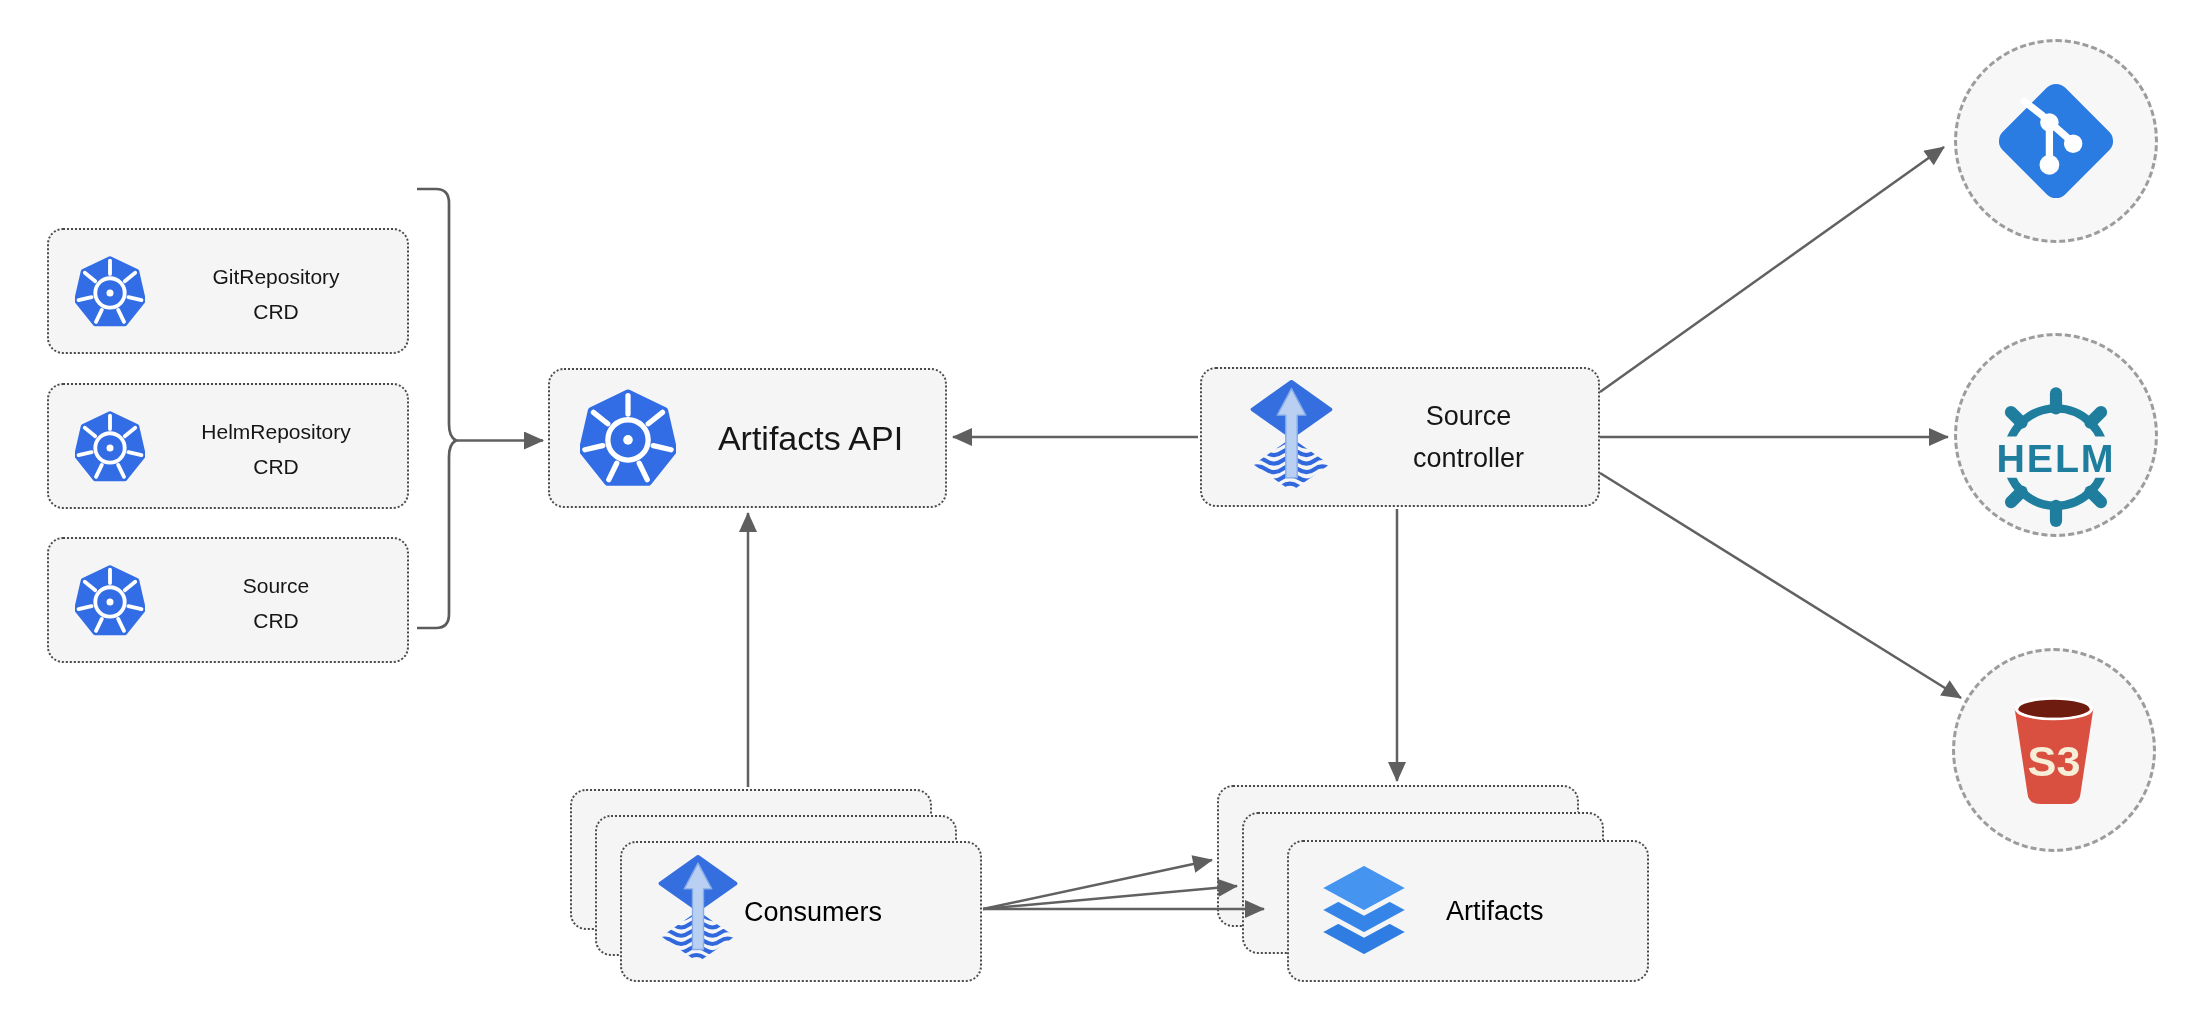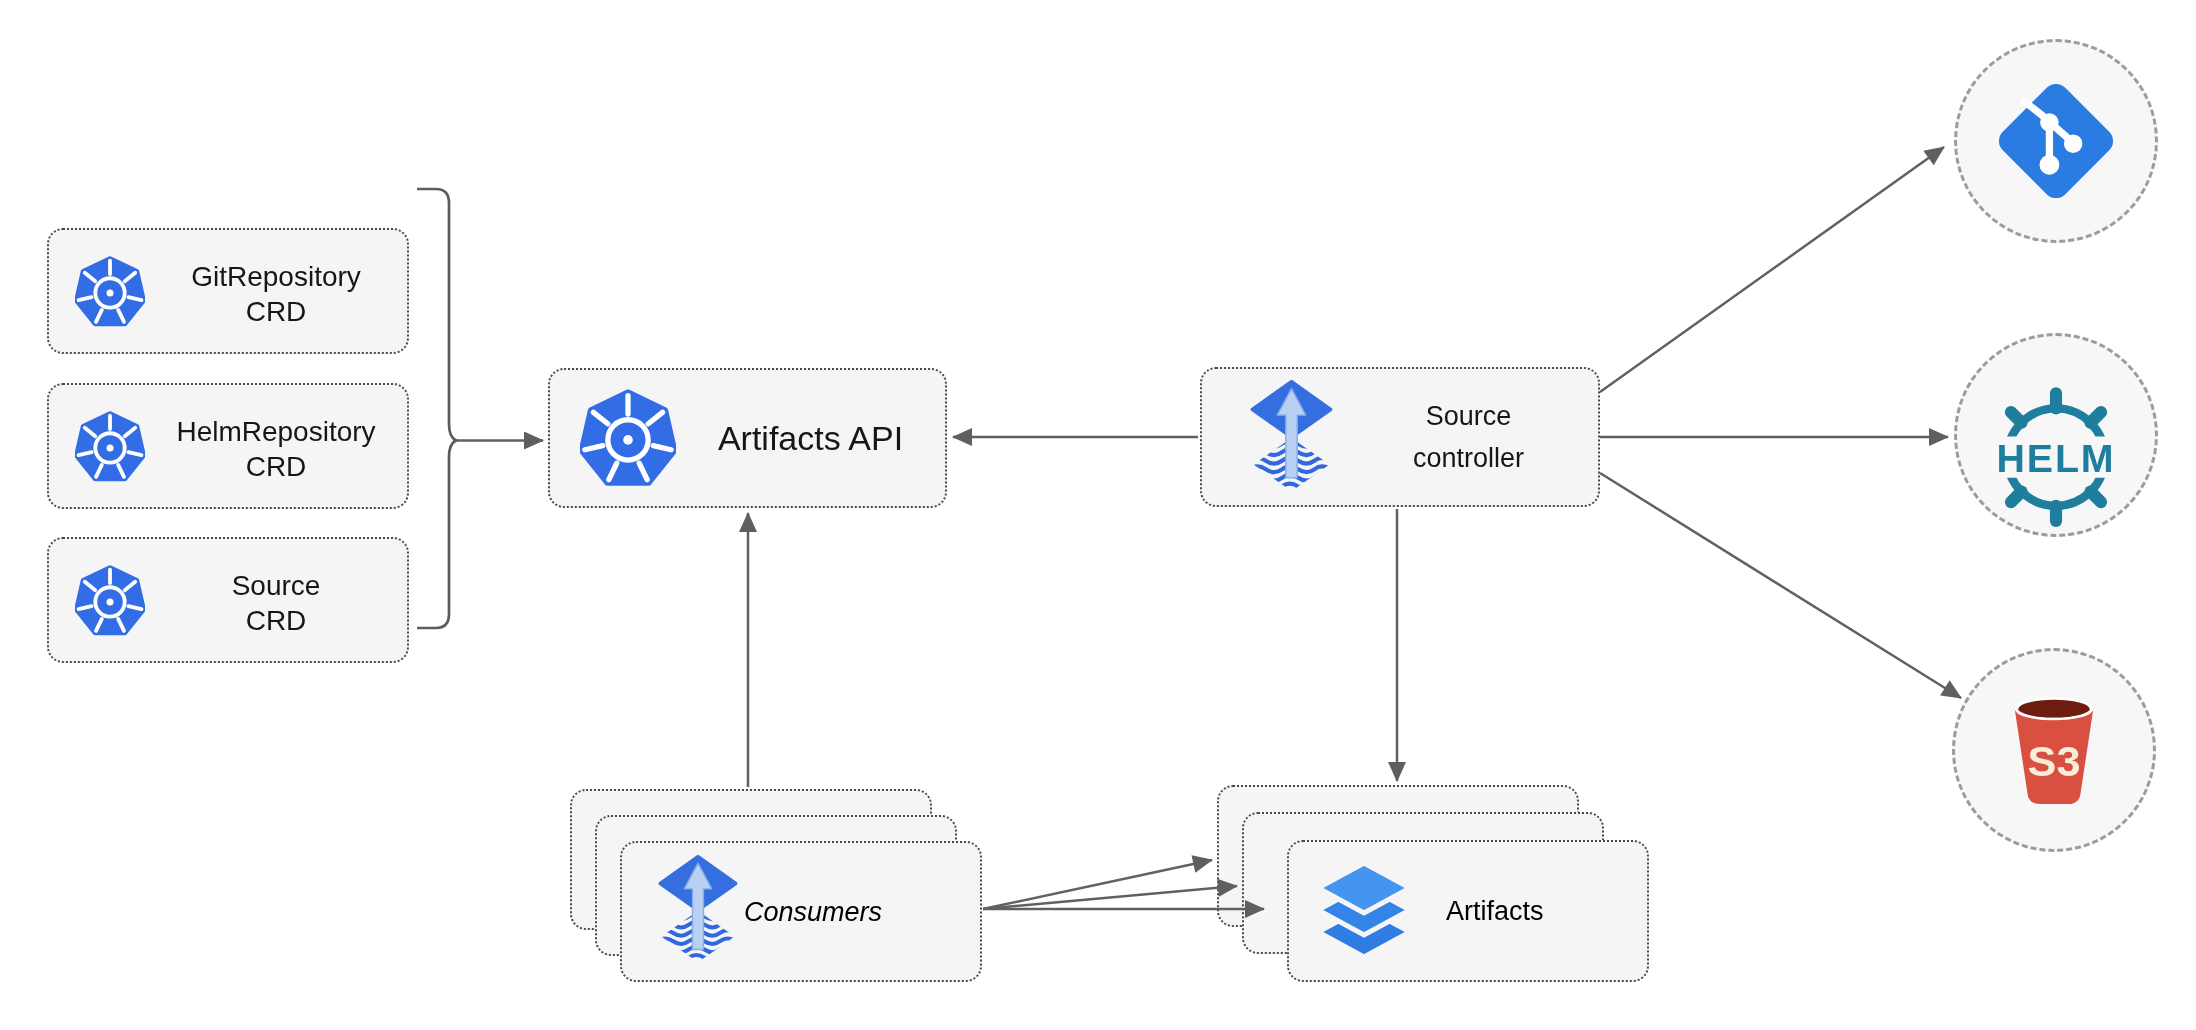--- a/index.html
+++ b/index.html
@@ -20,21 +20,21 @@
     border:2.6px dotted #4a4a4a;
     border-radius:16px;
     display:flex;align-items:center;
     z-index:2;
   }
   .node .icon-wrap{flex:0 0 auto;display:flex;align-items:center;justify-content:center;}
   .node .lbl{
     flex:1 1 auto;text-align:center;
     color:#161616;
   }
-  .lbl-2line{font-size:28px;line-height:35px;margin-top:6px;}
+  .lbl-2line{font-size:21px;line-height:35px;margin-top:6px;}
   .lbl-big{font-size:34px;line-height:40px;}
   .lbl-med{font-size:27px;line-height:42px;}
   
   .circle{
     position:absolute;box-sizing:border-box;
     width:204px;height:204px;border-radius:50%;
     background:#f7f7f8;
     border:3px dashed #9c9c9c;
     display:flex;align-items:center;justify-content:center;
     z-index:2;
@@ -205,21 +205,21 @@
 
   <div class="circle" style="left:1952px;top:648px;">
     <svg width="118" height="130" viewBox="0 0 120 132">
       <path d="M20,24 L33,110 Q34,121 46,121 L74,121 Q86,121 87,110 L100,24 Z" fill="#d94f40"></path>
       <ellipse cx="60" cy="24" rx="38.5" ry="10.3" fill="none" stroke="#ffffff" stroke-width="3"></ellipse>
       <ellipse cx="60" cy="24" rx="36" ry="9" fill="#6e1c10"></ellipse>
       <text x="60" y="92" text-anchor="middle" font-family="Liberation Sans, sans-serif" font-size="44" font-weight="bold" fill="#f7eed8">S3</text>
     </svg>
   </div>
 
-  <div class="stack stack-consumers" style="left:570px;top:789px;width:412px;height:193px;font-style:italic;">
+  <div class="stack stack-consumers" style="left:570px;top:789px;width:412px;height:193px;">
     <div class="card" style="left:0;top:0;"></div>
     <div class="card" style="left:25px;top:26px;"></div>
     <div class="card front" style="left:50px;top:52px;">
       <span class="icon-wrap" style="margin-left:30px;">
         <svg width="92" height="112">
             <use href="#flux-logo"></use>
           </svg>
       </span>
       <div class="lbl lbl-med">Consumers</div>
     </div>

